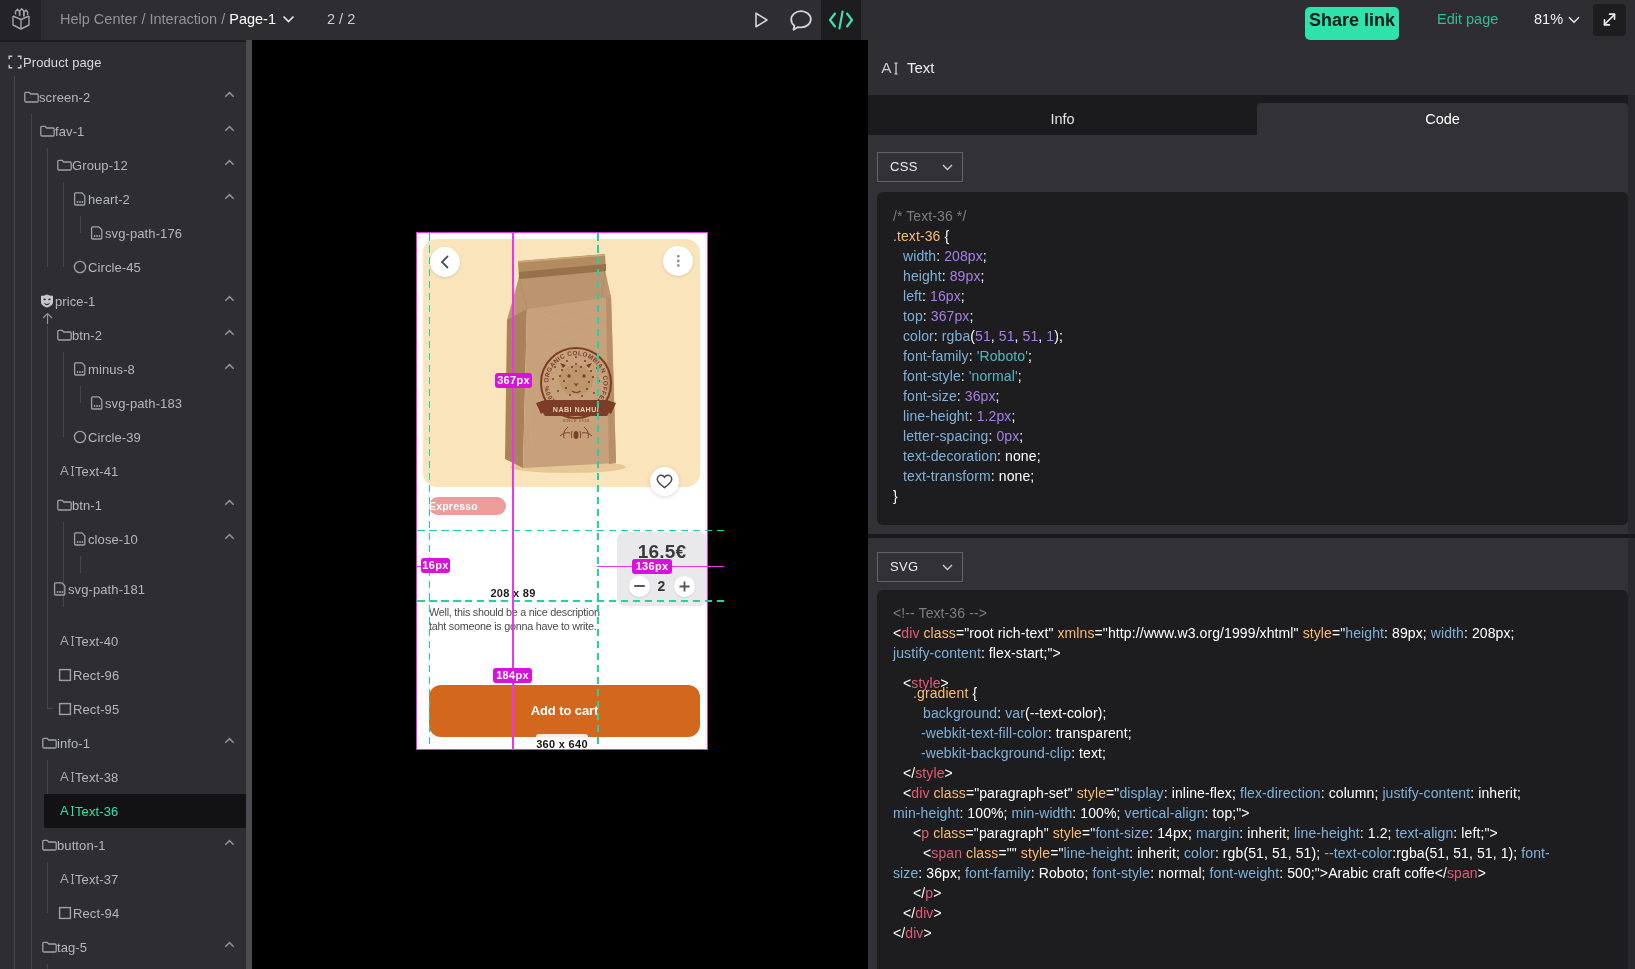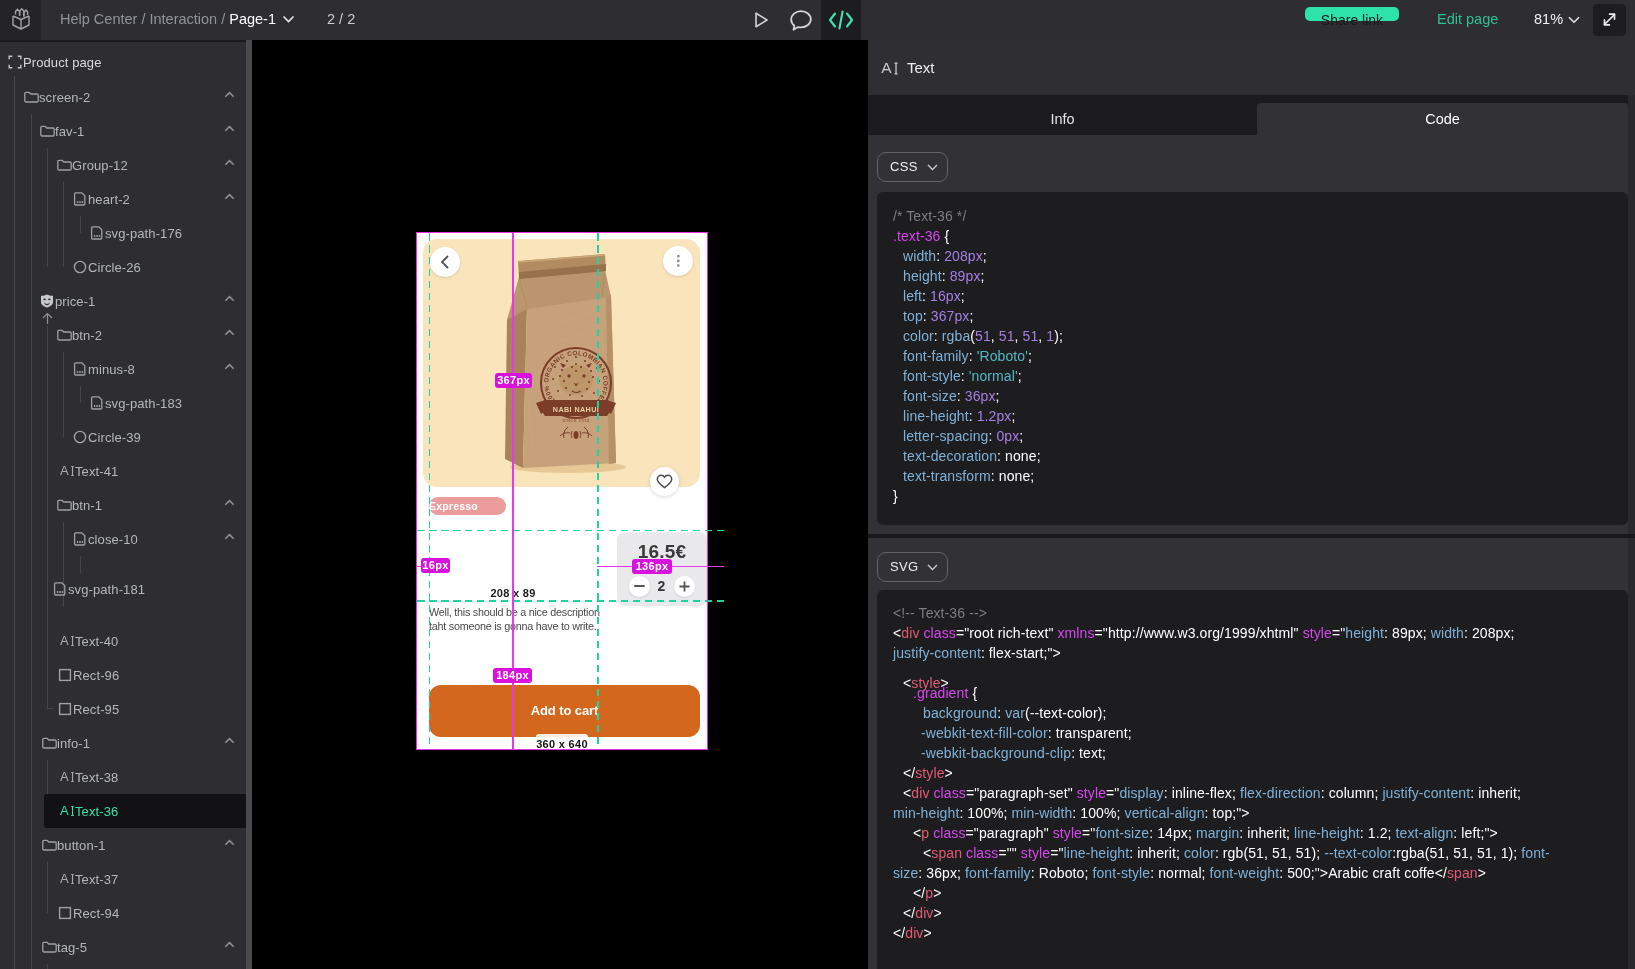--- a/index.html
+++ b/index.html
@@ -9,22 +9,22 @@
 #sidebar{position:absolute;left:0;top:40px;width:252px;height:929px;background:#2e2e32;overflow:hidden}
 #canvas{position:absolute;left:252px;top:41px;width:616px;height:928px;background:#000}
 #rpanel{position:absolute;left:868px;top:40px;width:767px;height:929px;background:#1b1b1e}
 .row{position:absolute;height:34px;width:252px;display:flex;align-items:center;color:#b3b7bc;font-size:13px;letter-spacing:.1px}
 .row svg{flex:0 0 auto}
 .row .nm{white-space:nowrap}
 .caret{position:absolute;left:224px;top:50%;margin-top:-6px}
 .guide{position:absolute;width:1px;background:#46464a}
 .codeblk{position:absolute;background:#1d1d20;border-radius:6px;font-size:14px;color:#fff}
 .cl{position:absolute;left:16px;white-space:pre;letter-spacing:.1px}
-.cm{color:#7d7d80}.gr{color:#d946ef}.bl{color:#7fb1d8}.pu{color:#a77fe2}.pk{color:#e25a76}.tl{color:#54b7c3}
-.dd{position:absolute;width:71px;height:30px;border:1px solid #636367;border-radius:9px;color:#ededef;font-size:13px;line-height:28px;padding-left:12px;letter-spacing:.3px}
+.cm{color:#7d7d80}.gr{color:#fdba74}.bl{color:#7fb1d8}.pu{color:#a77fe2}.pk{color:#e25a76}.tl{color:#54b7c3}
+.dd{position:absolute;width:86px;height:30px;border:1px solid #636367;border-radius:0;color:#ededef;font-size:13px;line-height:28px;padding-left:12px;letter-spacing:.3px}
 .dd svg{position:absolute;right:9px;top:11px}
 .mlabel{position:absolute;background:#d911dd;color:#fff;font-size:11px;font-weight:bold;border-radius:3px;text-align:center;line-height:15px;height:15px;letter-spacing:.3px}
 </style>
 </head>
 <body>
 <div id="topbar">
   <div class="abs" style="left:0;top:0;width:41px;height:40px;background:#242428">
     <svg class="abs" style="left:7px;top:6px" width="28" height="28" viewBox="0 0 28 28" fill="none" stroke="#a2a3a6" stroke-width="1.4" stroke-linejoin="round">
       <path d="M6 10l8 3.5L22 10"></path>
       <path d="M6 10v9l8 4 8-4v-9"></path>
@@ -44,21 +44,21 @@
     </svg>
   <svg class="abs" style="left:789px;top:9px" width="24" height="23" viewBox="0 0 24 23" fill="none" stroke="#d3d5d7" stroke-width="1.8">
       <path d="M12 2.2c5.4 0 9.8 3.6 9.8 8.1S17.4 18.4 12 18.4c-1 0-2-.1-2.9-.35L4.5 20.8l.9-4.1c-2-1.5-3.2-3.7-3.2-6.2 0-4.5 4.4-8.3 9.8-8.3z" stroke-linejoin="round"></path>
     </svg>
   <div class="abs" style="left:821px;top:0;width:40px;height:40px;background:#1d1d1f"></div>
   <svg class="abs" style="left:828px;top:10px" width="26" height="20" viewBox="0 0 26 20" fill="none" stroke="#3ce6ad" stroke-width="2.1" stroke-linecap="round" stroke-linejoin="round">
       <path d="M7 3.5L2 10l5 6.5"></path>
       <path d="M19 3.5L24 10l-5 6.5"></path>
       <path d="M14.6 1.5L11.4 18.5"></path>
     </svg>
-  <div class="abs" style="left:1305px;top:7px;width:94px;height:14px;background:#2ee3a9;border-radius:5px;color:#17181b;font-size:14px;font-weight:normal;text-align:center;line-height:26px">Share link</div>
+  <div class="abs" style="left:1305px;top:7px;width:94px;height:33px;background:#2ee3a9;border-radius:5px;color:#17181b;font-size:18px;font-weight:bold;text-align:center;line-height:26px">Share link</div>
   <div class="abs" style="left:1437px;top:11px;font-size:14.5px;color:#2ebf94">Edit page</div>
   <div class="abs" style="left:1534px;top:11px;font-size:14.5px;color:#f0f1f2">81%</div>
   <svg class="abs" style="left:1568px;top:16px" width="12" height="8" viewBox="0 0 12 8" fill="none" stroke="#e8e9ea" stroke-width="1.5">
       <path d="M1 1.2l5 5 5-5"></path>
     </svg>
   <div class="abs" style="left:1593px;top:4px;width:33px;height:32px;background:#1d1d20;border-radius:4px">
     <svg class="abs" style="left:8px;top:7px" width="17" height="17" viewBox="0 0 17 17" fill="none" stroke="#e8e9ea" stroke-width="1.7" stroke-linecap="round" stroke-linejoin="round">
         <path d="M3.5 13.5L13.5 3.5"></path>
         <path d="M8.6 3.2h4.9v4.9"></path>
         <path d="M8.4 13.8H3.5V8.9"></path>
@@ -165,21 +165,21 @@
 <div class="row" style="top:176px;padding-left:89px">
       <svg width="16" height="16" viewBox="0 0 16 16">
         <use href="#i-file"></use>
       </svg>
       <span class="nm">svg-path-176</span>
     </div>
 <div class="row" style="top:210px;padding-left:72px">
       <svg width="16" height="16" viewBox="0 0 16 16">
         <use href="#i-circ"></use>
       </svg>
-      <span class="nm">Circle-26</span>
+      <span class="nm">Circle-45</span>
     </div>
 <div class="row" style="top:244px;padding-left:39px">
       <svg width="16" height="16" viewBox="0 0 16 16">
         <use href="#i-mask"></use>
       </svg>
       <span class="nm">price-1</span>
       <svg class="caret" width="11" height="7" viewBox="0 0 11 7">
         <use href="#i-caret"></use>
       </svg>
     </div>

